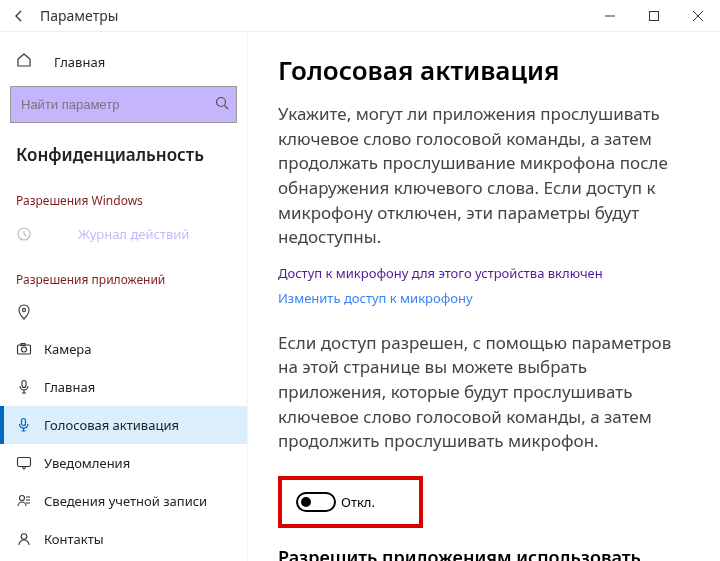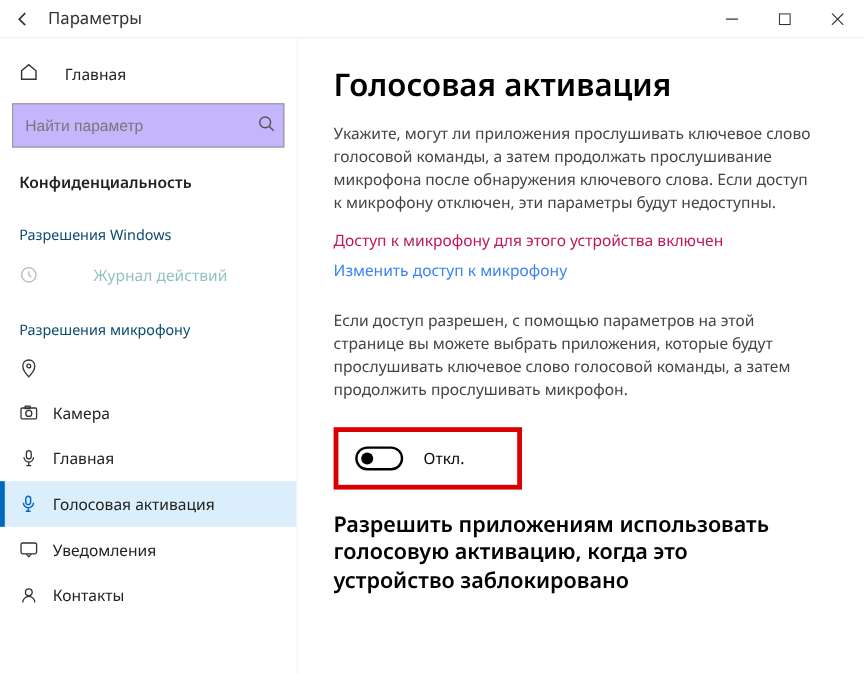--- a/index.html
+++ b/index.html
@@ -13,39 +13,39 @@
   .sys-btn svg { stroke: #333; }
   .body-area { display: flex; height: calc(561px - 32px); }
   
   .sidebar { width: 248px; border-right: 1px solid #f5f5f5; padding-top: 12px; font-size: 13px; color: #222; display: flex; flex-direction: column; overflow-y: auto; }
   .home-row { display: flex; align-items: center; gap: 22px; padding: 8px 16px; margin-bottom: 6px; }
   .home-row .icon svg { width: 16px; height: 16px; }
   .search-wrap { margin: 0 10px 12px 10px; position: relative; }
   .search-input { width: 100%; height: 37px; border: 1px solid #999; padding: 0 32px 0 10px; font-size: 13px; background: #c4b5fd; }
   .search-input::placeholder { color: #777; }
   .search-icon { position: absolute; right: 8px; top: 50%; transform: translateY(-50%); }
-  .section-label-bold { font-weight: 600; font-size: 13px; padding: 8px 16px; }
-  .section-label { font-size: 12px; color: #0c4a6e; padding: 18px 16px 6px 16px; }
+  .section-label-bold { font-weight: 600; font-size: 17px; padding: 8px 16px; }
+  .section-label { font-size: 12px; color: #7f1d1d; padding: 18px 16px 6px 16px; }
   .side-item { display: flex; align-items: center; gap: 12px; padding: 10px 16px; position: relative; cursor: pointer; }
   .side-item.active { background: #daeefc; }
   .side-item.active::before { content: ""; position: absolute; left: 0; top: 0; bottom: 0; width: 4px; background: #0067c0; }
   .side-item .icon { width: 16px; height: 16px; display: inline-flex; align-items: center; justify-content: center; }
   .side-item .icon svg { width: 16px; height: 16px; }
   
   .main { flex: 1; padding: 20px 24px 12px 30px; overflow-y: auto; }
   .main h1 { font-size: 26px; font-weight: 600; margin-bottom: 14px; }
-  .main p.desc { font-size: 13px; color: #444; line-height: 1.45; max-width: 400px; margin-bottom: 14px; }
-  .mic-status { font-size: 13px; color: #be185d; margin-bottom: 4px; }
+  .main p.desc { font-size: 17px; color: #444; line-height: 1.45; max-width: 400px; margin-bottom: 14px; }
+  .mic-status { font-size: 13px; color: #4c1d95; margin-bottom: 4px; }
   .link { color: #3b82f6; font-size: 13px; cursor: pointer; display: inline-block; margin-bottom: 24px; }
   .subhead { font-size: 18px; font-weight: 600; margin-bottom: 10px; line-height: 1.3; max-width: 400px; }
-  .toggle-box { border: 4px solid #d90000; padding: 12px 44px 12px 14px; display: inline-flex; align-items: center; gap: 17px; margin: 8px 0 18px 0; }
+  .toggle-box { border: 4px solid #d90000; padding: 12px 44px 12px 14px; display: inline-flex; align-items: center; gap: 5px; margin: 8px 0 18px 0; }
   .toggle { width: 40px; height: 20px; border: 2px solid #000; border-radius: 10px; position: relative; background: #fff; cursor: pointer; }
   .toggle::after { content: ""; width: 10px; height: 10px; background: #000; border-radius: 50%; position: absolute; left: 3px; top: 3px; }
   .toggle-label { font-size: 13px; }
-  .dimmed { color: #0f766e; gap: 46px; }
+  .dimmed { color: #8b5cf6; gap: 46px; }
   ::-webkit-scrollbar { width: 10px; }
   ::-webkit-scrollbar-thumb { background: #ccc; }
 </style>
 </head>
 <body>
 
 <div class="titlebar">
   <div class="titlebar-left">
     <span class="back-arrow">
       <svg width="14" height="14" viewBox="0 0 14 14">
@@ -99,21 +99,21 @@
     <div class="side-item dimmed" style="opacity:.45;">
       <span class="icon">
         <svg viewBox="0 0 16 16">
             <circle cx="8" cy="8" r="6" fill="none" stroke="#666" stroke-width="1.1"></circle>
             <path d="M8 5v3l2 2" fill="none" stroke="#666" stroke-width="1.1"></path>
           </svg>
       </span>
       <span>Журнал действий</span>
     </div>
 
-    <div class="section-label">Разрешения микрофону</div>
+    <div class="section-label">Разрешения приложений</div>
 
     <div class="side-item">
       <span class="icon">
         <svg viewBox="0 0 16 16">
             <path d="M8 1 C5 1 3 3 3 6 C3 10 8 15 8 15 C8 15 13 10 13 6 C13 3 11 1 8 1 Z" fill="none" stroke="#333" stroke-width="1.1"></path>
             <circle cx="8" cy="6" r="1.6" fill="none" stroke="#333" stroke-width="1.1"></circle>
           </svg>
       </span>
     </div>
 
@@ -151,20 +151,30 @@
     <div class="side-item">
       <span class="icon">
         <svg viewBox="0 0 16 16">
             <rect x="1.5" y="2.5" width="13" height="9" rx="1.5" fill="none" stroke="#333" stroke-width="1.1"></rect>
             <path d="M6 11.5 L8 14 L10 11.5" fill="none" stroke="#333" stroke-width="1.1"></path>
           </svg>
       </span>
       <span>Уведомления</span>
     </div>
 
+    <div class="side-item">
+      <span class="icon">
+        <svg viewBox="0 0 16 16">
+            <circle cx="6" cy="5" r="2.5" fill="none" stroke="#333" stroke-width="1.1"></circle>
+            <path d="M2 13 a4 4 0 0 1 8 0" fill="none" stroke="#333" stroke-width="1.1"></path>
+            <path d="M10 4 h4 M10 7 h4 M10 10 h4" stroke="#333" stroke-width="1.1"></path>
+          </svg>
+      </span>
+      <span>Сведения учетной записи</span>
+    </div>
 
     <div class="side-item">
       <span class="icon">
         <svg viewBox="0 0 16 16">
             <circle cx="8" cy="5.5" r="2.8" fill="none" stroke="#333" stroke-width="1.1"></circle>
             <path d="M3 14 a5 5 0 0 1 10 0" fill="none" stroke="#333" stroke-width="1.1"></path>
           </svg>
       </span>
       <span>Контакты</span>
     </div>

